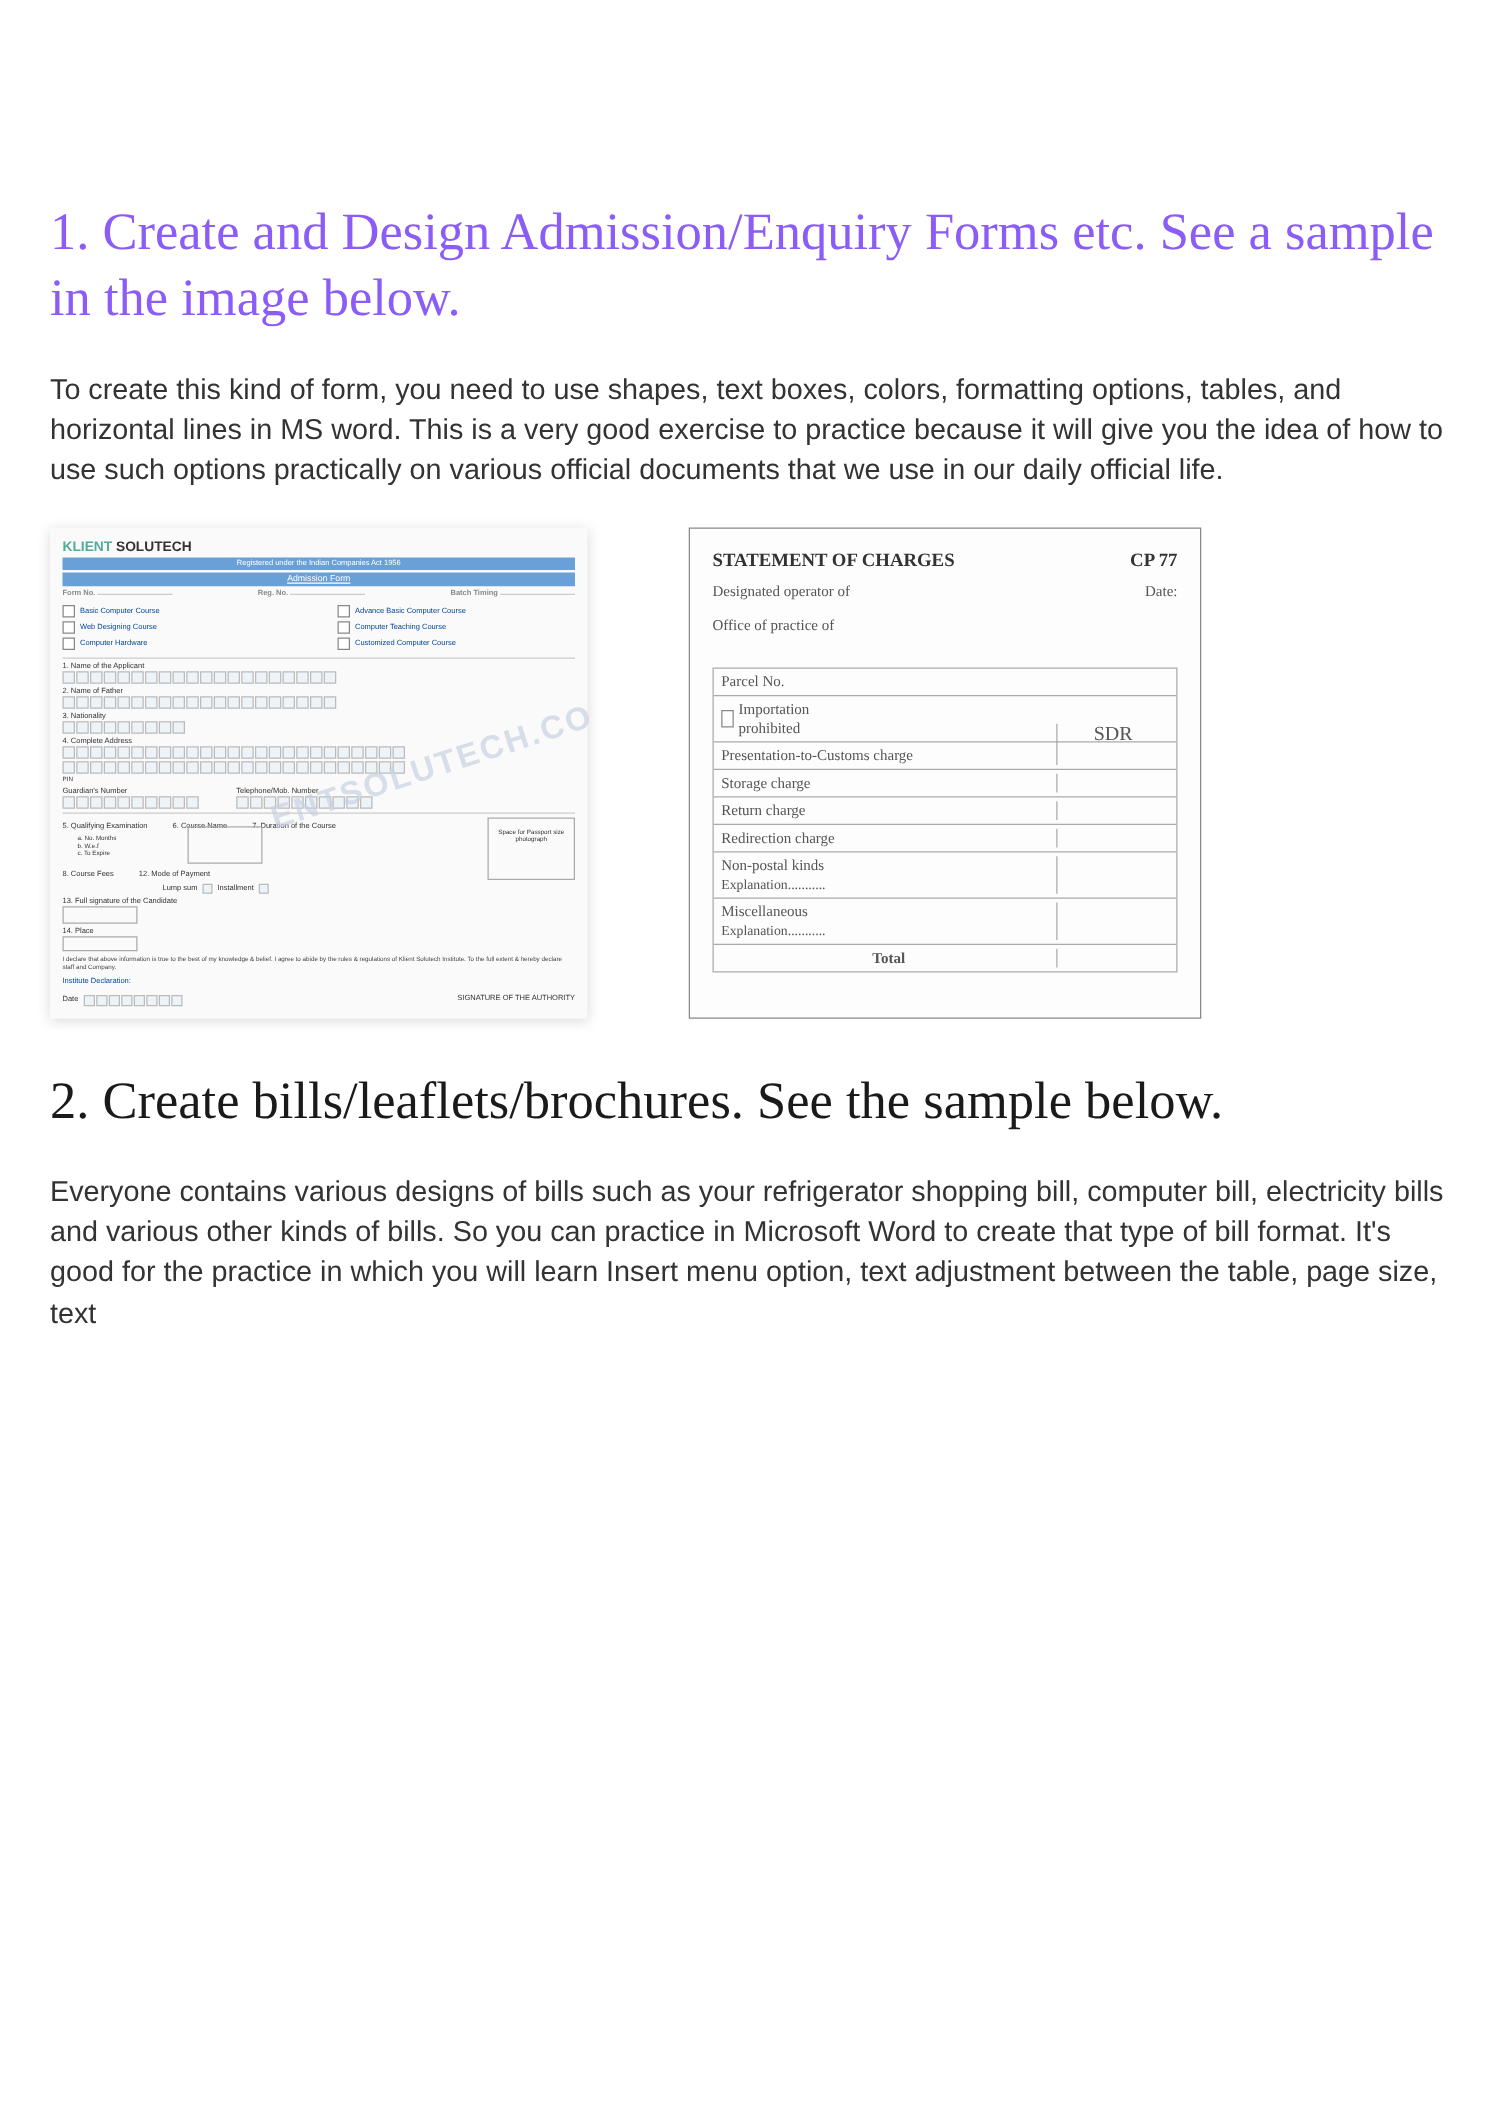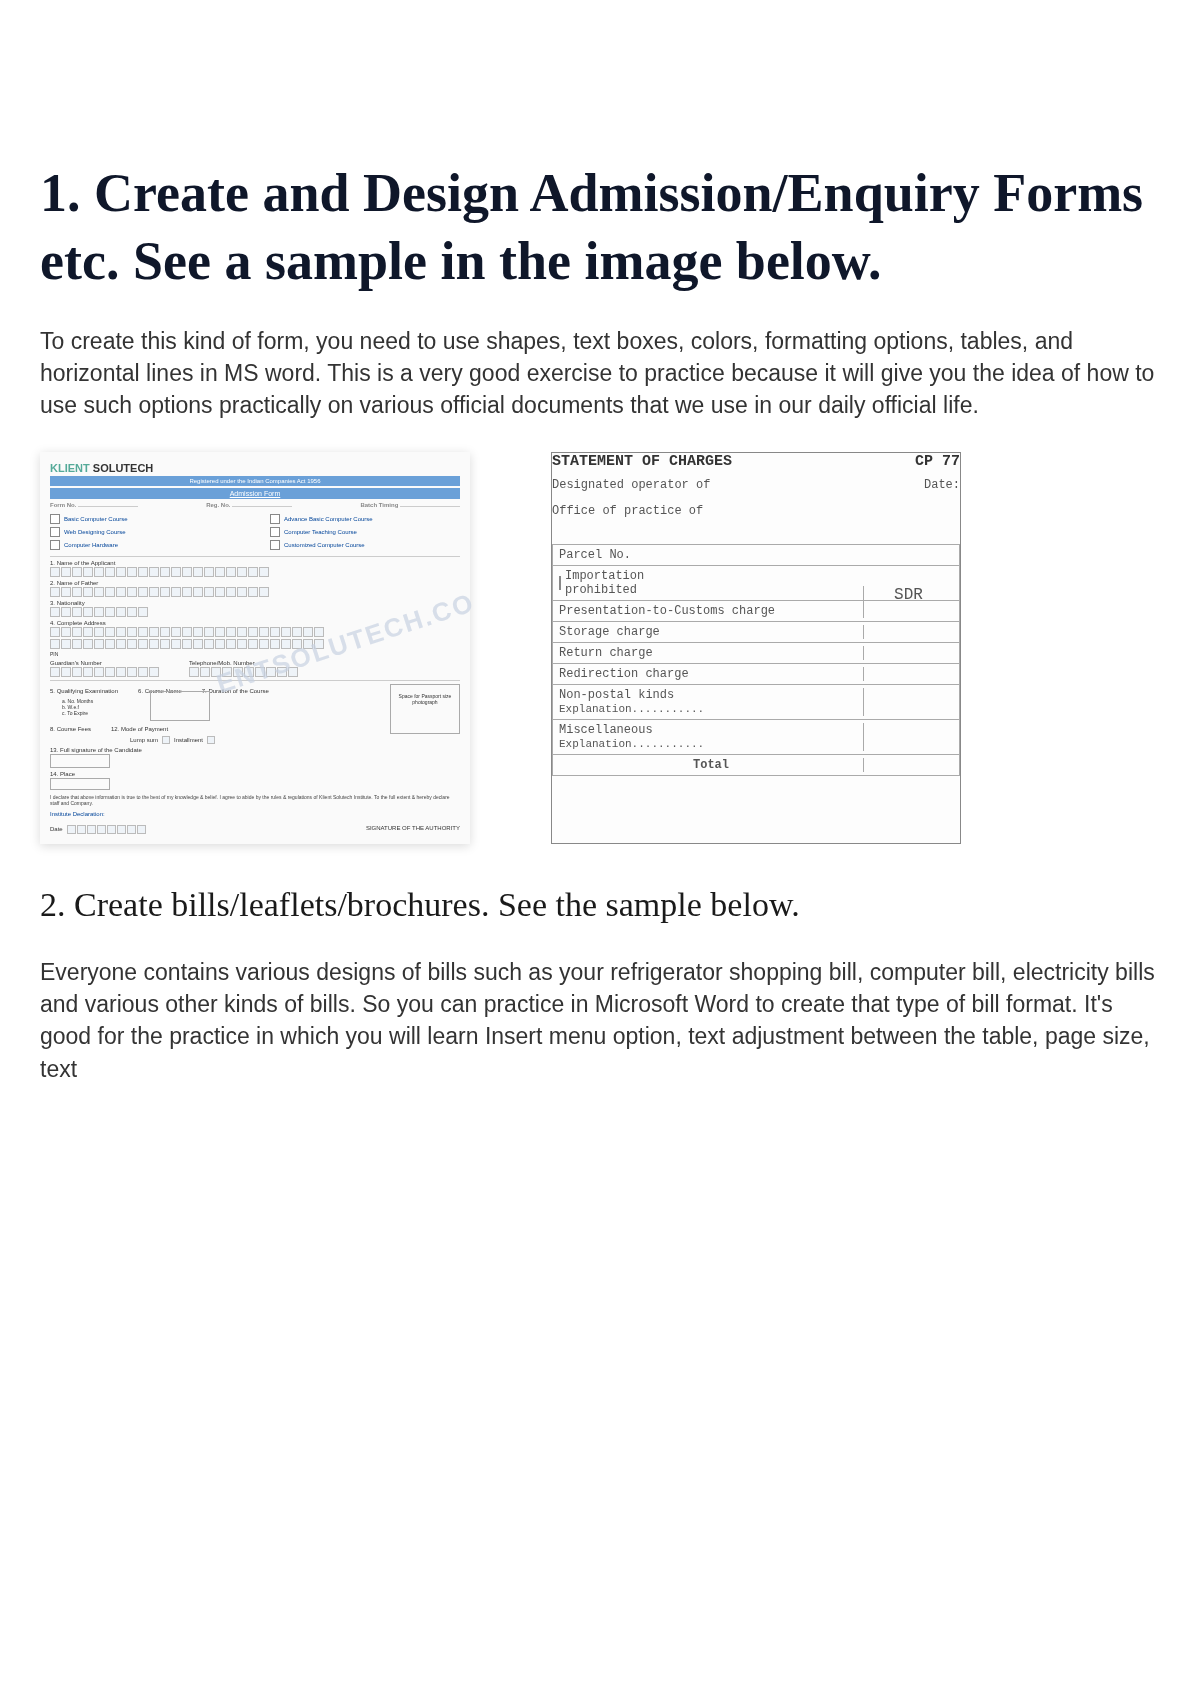--- a/index.html
+++ b/index.html
@@ -1,23 +1,23 @@
 <!DOCTYPE html>
 <html><head>
   <meta charset="utf-8">
   <style>
     * { margin: 0; padding: 0; box-sizing: border-box; }
     body { font-family: Georgia, 'Times New Roman', serif; background: #fff; width: 1200px; padding: 40px 40px 0 40px; color: #222; }
-    .heading { font-size: 54px; font-weight: 700; line-height: 1.25; margin: 120px 0 30px 0; color: #0f172a; }
-    .heading2 { font-size: 34px; font-weight: 400; line-height: 1.25; margin: 30px 0 30px 0; color: #1a1a1a; }
+    .heading { font-size: 42px; font-weight: 400; line-height: 1.25; margin: 120px 0 30px 0; color: #8b5cf6; }
+    .heading2 { font-size: 42px; font-weight: 400; line-height: 1.25; margin: 30px 0 30px 0; color: #1a1a1a; }
     .paragraph { font-family: Arial, Helvetica, sans-serif; font-size: 23px; color: #333; line-height: 1.4; margin-bottom: 30px; }
     .sample-row { display: flex; gap: 81px; margin: 30px 0 40px 0; }
     .sample-left, .sample-right { flex: 0 0 auto; }
     .sample-left { width: 430px; padding: 10px; box-shadow: 0 2px 10px rgba(0,0,0,.15); background: #fafafa; font-family: Arial, sans-serif; font-size: 6px; color: #333; position: relative; }
-    .sample-right { width: 410px; border: 1px solid #888; background: #fdfdfd; font-family: Liberation Mono, monospace; font-size: 13px; color: #333; }
+    .sample-right { width: 410px; padding: 18px; border: 1px solid #888; background: #fdfdfd; font-family: Liberation Serif, serif; font-size: 13px; color: #333; }
     .solutech-hdr { font-size: 11px; color: #333; font-weight: bold; }
     .solutech-hdr span:first-child { color: #5a9; }
     .blue-bar { background: #6aa0d8; color: #fff; font-size: 6px; text-align: center; padding: 2px 0; margin: 2px 0; }
     .blue-bar2 { background: #6aa0d8; color: #fff; font-size: 7px; text-align: center; padding: 2px 0; text-decoration: underline; }
     .top-row { display: flex; justify-content: space-between; font-size: 6px; margin: 3px 0; color: #888; }
     .top-row span { border-bottom: 1px solid #ccc; min-width: 60px; display: inline-block; }
     .course-grid { display: flex; gap: 30px; margin: 3px 0; }
     .course-col { flex: 1; }
     .course-item { display: flex; align-items: center; font-size: 6px; color: #049; margin: 3px 0; }
     .course-item::before { content: ''; width: 8px; height: 8px; border: 1px solid #888; margin-right: 4px; display: inline-block; background: #fff; }

